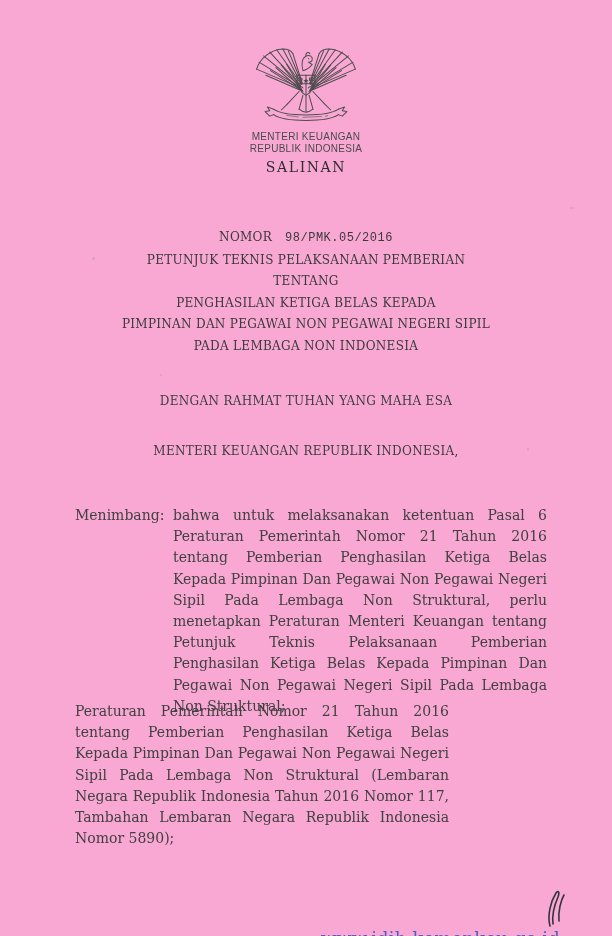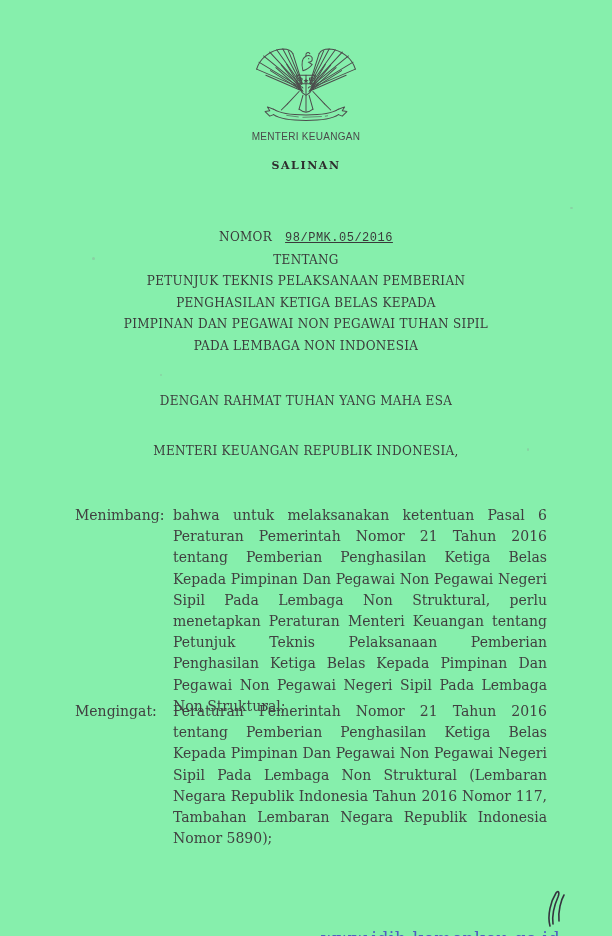--- a/index.html
+++ b/index.html
@@ -1,49 +1,49 @@
 <!DOCTYPE html>
 <html><head>
 <meta charset="utf-8">
 <style>
   html,body{margin:0;padding:0;background:#ffffff;}
   .page{
     position:relative;
     width:612px;height:936px;
-    background:#86efac;
+    background:#f9a8d4;
     font-family:"DejaVu Serif", serif;
     color:#3d3d3d;
     overflow:hidden;
   }
   .abs{position:absolute;}
   .center{position:absolute;left:0;right:0;text-align:center;}
 
   
   .emblem{left:252px;top:46px;width:108px;height:84px;}
   .letterhead-name{
     top:131px;
     font-family:"Liberation Sans", sans-serif;
     font-size:10px;line-height:11.5px;
     color:#4a4a4a;letter-spacing:0.3px;
   }
   .salinan{
     top:159px;
-    font-weight:bold;font-size:11px;
+    font-weight:normal;font-size:14px;
     letter-spacing:1.6px;color:#2e2e2e;
   }
 
   
   .title-block{
     top:227px;
     font-size:12px;line-height:21.6px;
     letter-spacing:0.3px;color:#3a3a3a;
   }
   .nomor-value{
     font-family:"Liberation Mono", monospace;
-    font-size:12px;margin-left:13px;letter-spacing:0.5px;text-decoration:underline;
+    font-size:12px;margin-left:13px;letter-spacing:0.5px;
   }
 
   .invocation{top:391px;font-size:12px;line-height:21.6px;letter-spacing:0.3px;}
   .issuer{top:441px;font-size:12px;line-height:21.6px;letter-spacing:0.3px;}
 
   
   .clause-row{
     position:absolute;left:75px;width:472px;
     display:flex;
     font-size:14px;line-height:21.2px;color:#414141;
@@ -131,44 +131,44 @@
       <path d="M28,80 C42,90 98,90 112,80"></path>
       <path d="M28,87 C42,97 98,97 112,87"></path>
       <path d="M28,80 L20,77 L23,82 L17,83 L23,89 L28,87"></path>
       <path d="M112,80 L120,77 L117,82 L123,83 L117,89 L112,87"></path>
       <path d="M45,88 L60,90 M66,90.5 L90,89.5 M95,89 L98,88.5" stroke-width="0.8"></path>
     </g>
   </svg>
 
   <div class="center letterhead-name">
     <div>MENTERI KEUANGAN</div>
+    <div>REPUBLIK INDONESIA</div>
   </div>
   <div class="center salinan">SALINAN</div>
 
   <div class="center title-block">
     <div>
       <span>NOMOR</span><span class="nomor-value">98/PMK.05/2016</span>
     </div>
+    <div>PETUNJUK TEKNIS PELAKSANAAN PEMBERIAN</div>
     <div>TENTANG</div>
-    <div>PETUNJUK TEKNIS PELAKSANAAN PEMBERIAN</div>
     <div>PENGHASILAN KETIGA BELAS KEPADA</div>
-    <div>PIMPINAN DAN PEGAWAI NON PEGAWAI TUHAN SIPIL</div>
+    <div>PIMPINAN DAN PEGAWAI NON PEGAWAI NEGERI SIPIL</div>
     <div>PADA LEMBAGA NON INDONESIA</div>
   </div>
 
   <div class="center issuer">MENTERI KEUANGAN REPUBLIK INDONESIA,</div>
   <div class="center invocation">DENGAN RAHMAT TUHAN YANG MAHA ESA</div>
 
   <div class="clause-row menimbang-row">
     <div class="clause-label">Menimbang:</div>
     <div class="clause-text">bahwa untuk melaksanakan ketentuan Pasal 6 Peraturan Pemerintah Nomor 21 Tahun 2016 tentang Pemberian Penghasilan Ketiga Belas Kepada Pimpinan Dan Pegawai Non Pegawai Negeri Sipil Pada Lembaga Non Struktural, perlu menetapkan Peraturan Menteri Keuangan tentang Petunjuk Teknis Pelaksanaan Pemberian Penghasilan Ketiga Belas Kepada Pimpinan Dan Pegawai Non Pegawai Negeri Sipil Pada Lembaga Non Struktural;</div>
   </div>
 
   <div class="clause-row mengingat-row">
-    <div class="clause-label">Mengingat:</div>
     <div class="clause-text">Peraturan Pemerintah Nomor 21 Tahun 2016 tentang Pemberian Penghasilan Ketiga Belas Kepada Pimpinan Dan Pegawai Non Pegawai Negeri Sipil Pada Lembaga Non Struktural (Lembaran Negara Republik Indonesia Tahun 2016 Nomor 117, Tambahan Lembaran Negara Republik Indonesia Nomor 5890);</div>
   </div>
 
   <div class="watermark">www.jdih.kemenkeu.go.id</div>
   <svg class="paraph" viewBox="0 0 26 40">
     <g stroke="#34343e" fill="none" stroke-width="1.6" stroke-linecap="round">
       <path d="M8,37 C5,26 9,12 14,4 C16,1 18,3 16,8 C12,17 10,27 11,35"></path>
       <path d="M17,32 C16,22 19,11 22,6"></path>
     </g>
   </svg>

